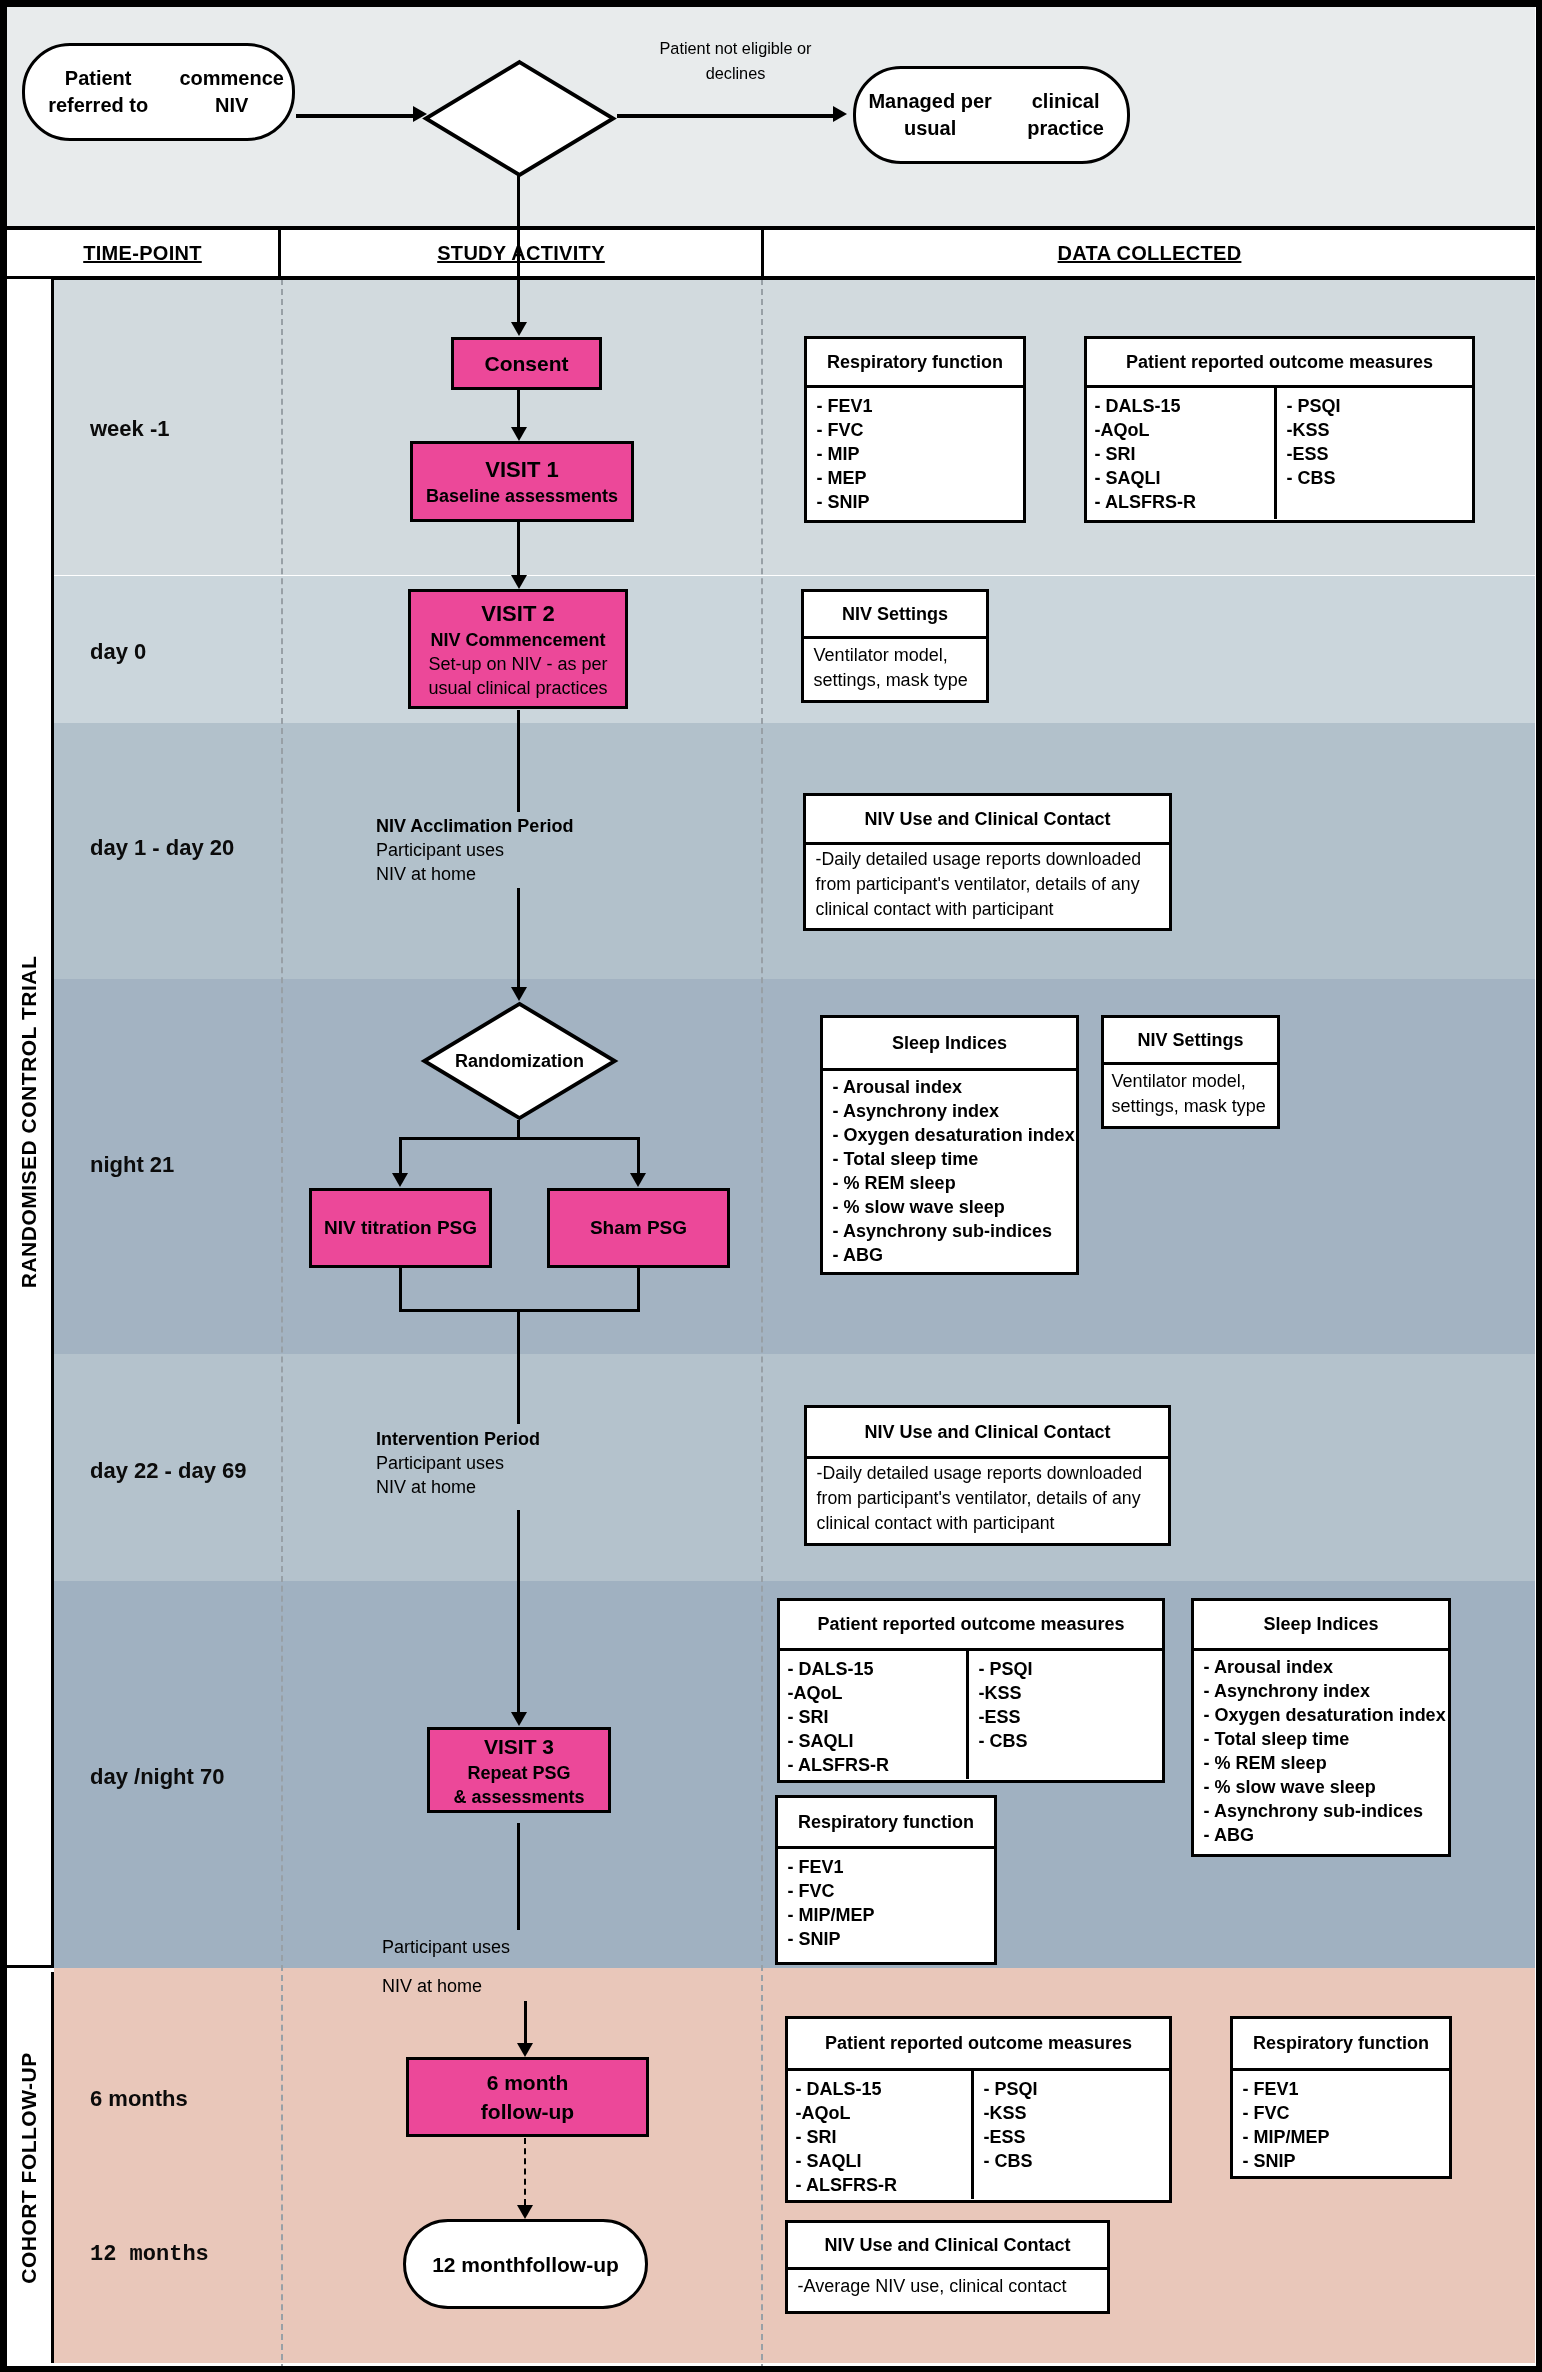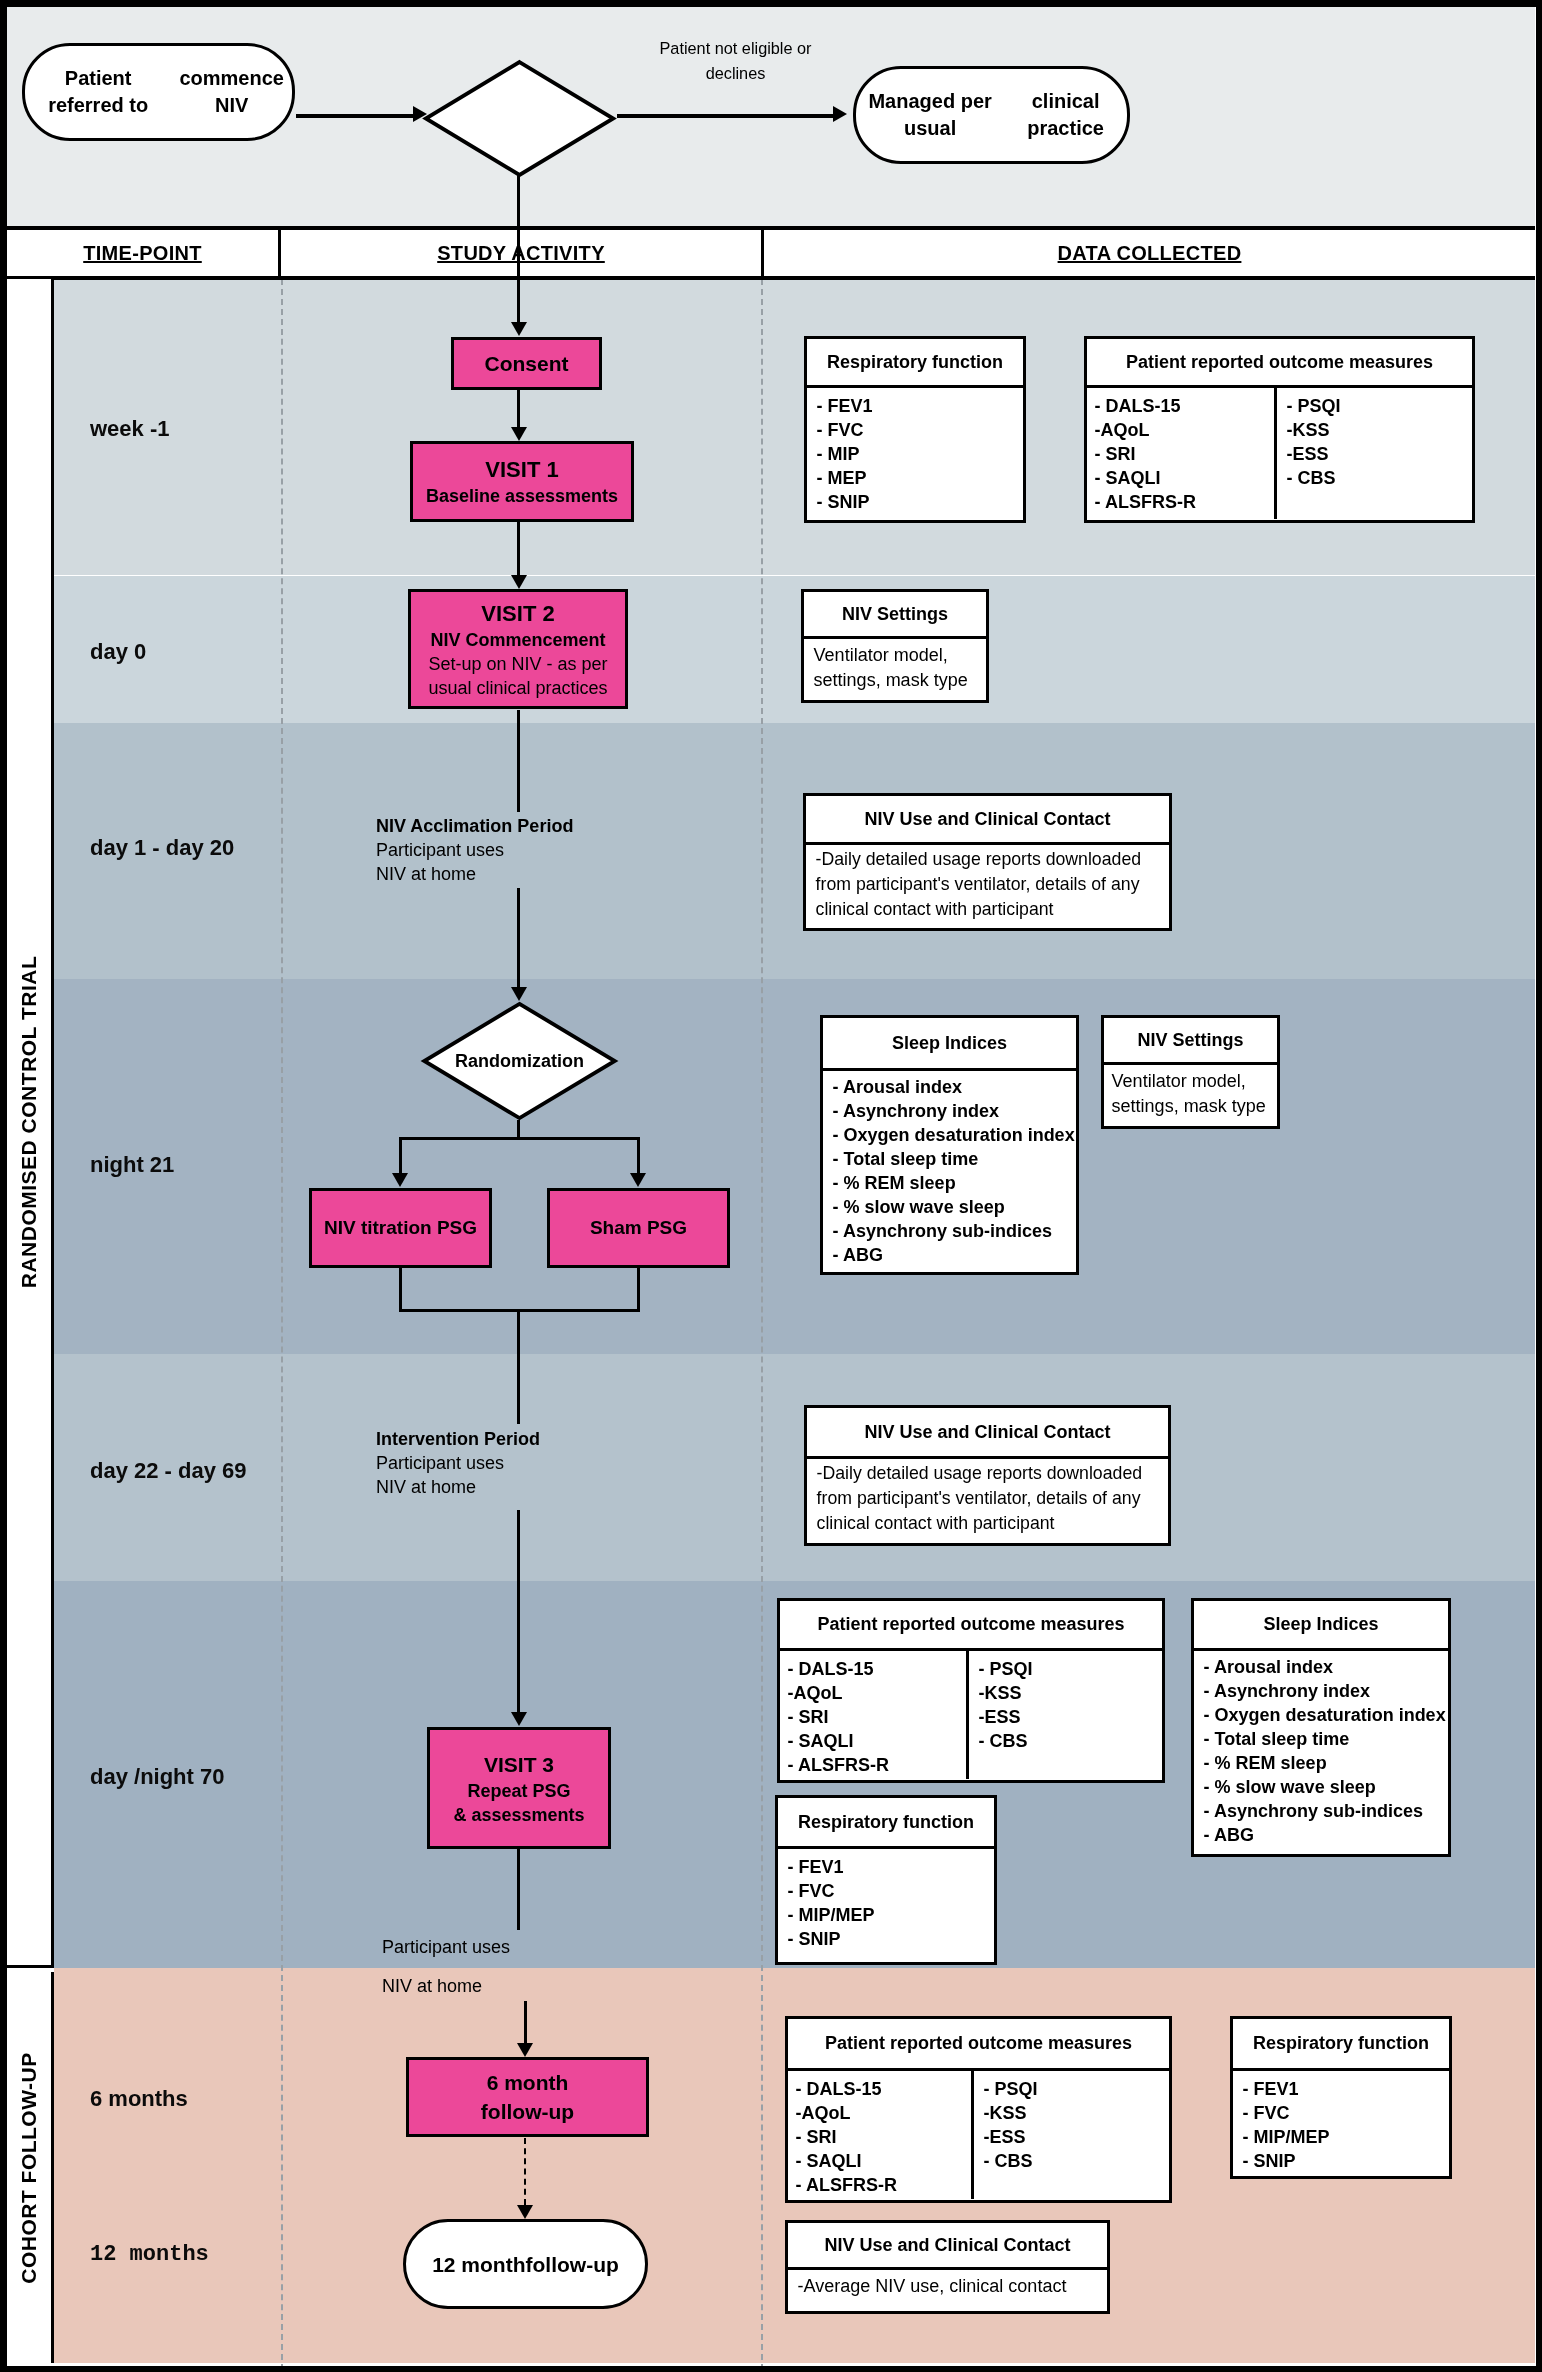--- a/index.html
+++ b/index.html
@@ -164,21 +164,21 @@
 
   <div class="txtblock" style="left:369px;top:1420px;">
     <div class="t2">Intervention Period</div>
     <div class="t3">Participant uses</div>
     <div class="t3">NIV at home</div>
   </div>
 
   <div class="vline" style="left:510px;top:1503px;height:203px;"></div>
   <div class="arrd" style="left:504px;top:1705px;"></div>
 
-  <div class="box boxflex" style="left:420px;top:1720px;width:184px;height:122px;">
+  <div class="box boxflex" style="left:420px;top:1720px;width:184px;height:86px;">
     <div class="t1" style="font-size:21px;">VISIT 3</div>
     <div class="t2">Repeat PSG</div>
     <div class="t2">&amp; assessments</div>
   </div>
 
   <div class="vline" style="left:510px;top:1816px;height:107px;"></div>
 
   <div class="txtblock" style="left:375px;top:1928px;">
     <div class="t3">Participant uses</div>
   </div>

